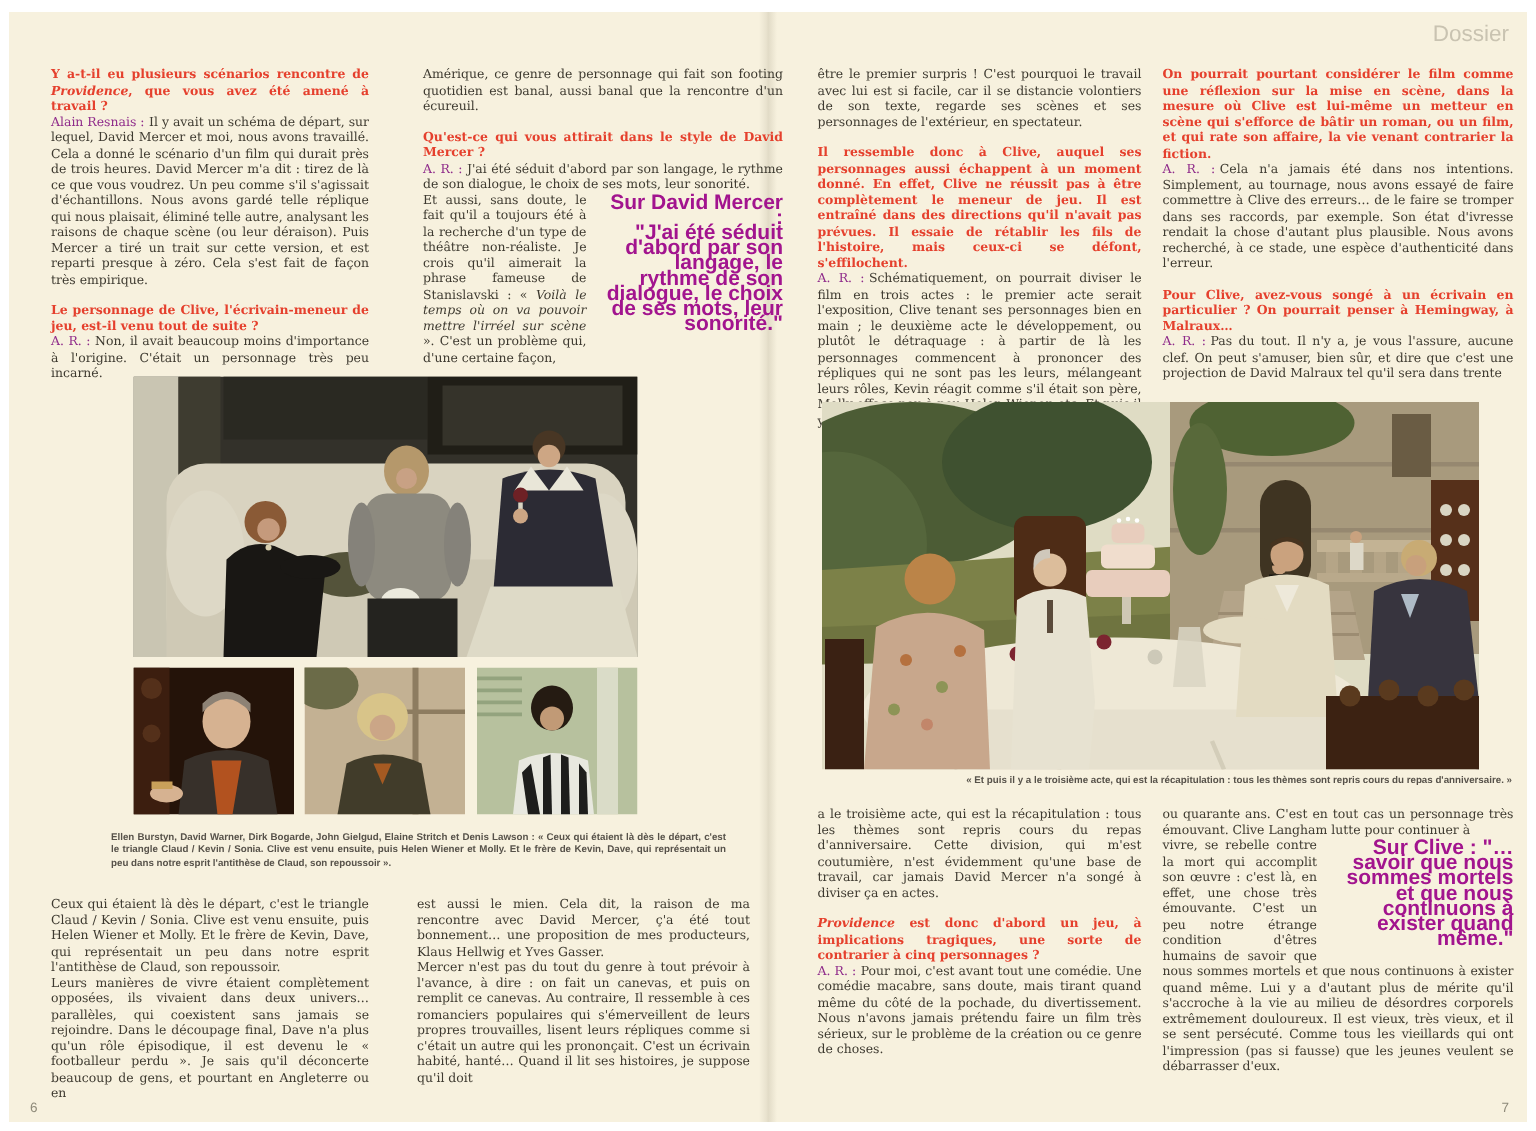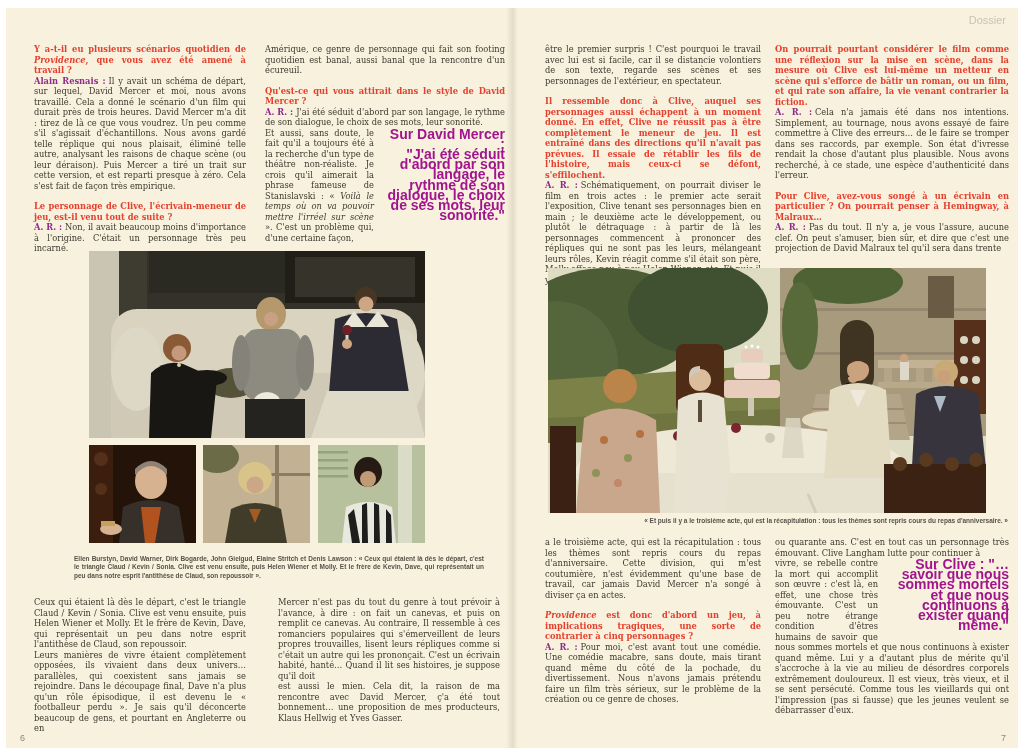--- a/index.html
+++ b/index.html
@@ -3,30 +3,30 @@
 <meta charset="utf-8">
 <style>
   html,body{margin:0;padding:0;}
   body{width:1024px;height:754px;background:#ffffff;position:relative;
        font-family:"DejaVu Serif", serif;}
   .spread{position:absolute;left:6px;top:8px;width:1012px;height:740px;
           background:#f7f1de;overflow:hidden;}
   .gutter{position:absolute;left:500px;top:0;width:12px;height:740px;
           background:linear-gradient(90deg,rgba(0,0,0,0) 0%,rgba(90,80,50,.10) 45%,rgba(90,80,50,.14) 50%,rgba(0,0,0,0) 100%);}
   .section-label{position:absolute;top:6px;right:12px;font-family:"Liberation Sans",sans-serif;
-          font-size:11px;color:#c9c3b1;}
+          font-size:15px;color:#c9c3b1;}
   .pagenum{position:absolute;bottom:5px;font-family:"Liberation Sans",sans-serif;
           font-size:9px;color:#8e8a79;}
   .pagenum.l{left:14px;} .pagenum.r{right:12px;}
   .col{position:absolute;text-align:justify;font-size:8.3px;line-height:10.5px;
        color:#3e3a30;}
   .col p{margin:0;}
   .col p.gap{margin-top:10px;}
   .q{color:#e5402d;font-weight:bold;}
-  .lead{color:#8f2b8a;font-weight:bold;margin-right:3px;}
+  .lead{color:#8f2b8a;font-weight:normal;margin-right:3px;}
   .pull{float:right;width:122px;margin:1px 0 3px 9px;text-align:right;
         font-family:"Liberation Sans",sans-serif;font-weight:bold;
         font-size:14px;line-height:10.2px;color:#a2148e;}
   .pull .ph{display:block;}
   .pull b{font-weight:bold;}
   .caption{position:absolute;font-family:"Liberation Sans",sans-serif;font-size:6.5px;
         line-height:8.3px;color:#57524a;font-weight:bold;text-align:justify;}
   .caption.cr{text-align:right;}
   .photo{position:absolute;}
   .photo svg{display:block;}
@@ -34,27 +34,27 @@
 </head>
 <body>
 
 <div class="spread">
   <div class="gutter"></div>
   <div class="section-label">Dossier</div>
   <div class="pagenum l">6</div>
   <div class="pagenum r">7</div>
 
   <div class="col" style="left:28px;top:36px;width:212px;">
-    <p class="q"><span>Y a-t-il eu plusieurs scénarios quotidien de </span><i>Providence</i><span>, que vous avez été amené à travail ?</span></p>
+    <p class="q"><span>Y a-t-il eu plusieurs scénarios rencontre de </span><i>Providence</i><span>, que vous avez été amené à travail ?</span></p>
     <p><span class="lead">Alain Resnais :</span><span>Il y avait un schéma de départ, sur lequel, David Mercer et moi, nous avons travaillé. Cela a donné le scénario d'un film qui durait près de trois heures. David Mercer m'a dit : tirez de là ce que vous voudrez. Un peu comme s'il s'agissait d'échantillons. Nous avons gardé telle réplique qui nous plaisait, éliminé telle autre, analysant les raisons de chaque scène (ou leur déraison). Puis Mercer a tiré un trait sur cette version, et est reparti presque à zéro. Cela s'est fait de façon très empirique.</span></p>
     <p class="q gap">Le personnage de Clive, l'écrivain-meneur de jeu, est-il venu tout de suite ?</p>
     <p><span class="lead">A. R. :</span><span>Non, il avait beaucoup moins d'importance à l'origine. C'était un personnage très peu incarné.</span></p>
   </div>
 
-  <div class="col" style="left:259px;top:36px;width:240px;">
+  <div class="col" style="left:276px;top:36px;width:240px;">
     <p>Amérique, ce genre de personnage qui fait son footing quotidien est banal, aussi banal que la rencontre d'un écureuil.</p>
     <p class="q gap">Qu'est-ce qui vous attirait dans le style de David Mercer ?</p>
     <p><span class="lead">A. R. :</span><span>J'ai été séduit d'abord par son langage, le rythme de son dialogue, le choix de ses mots, leur sonorité.</span></p>
     <p>
       <span class="pull"><b class="ph">Sur David Mercer :</b><span>"J'ai été séduit d'abord par son langage, le rythme de son dialogue, le choix de ses mots, leur sonorité."</span></span>
       <span>Et aussi, sans doute, le fait qu'il a toujours été à la recherche d'un type de théâtre non-réaliste. Je crois qu'il aimerait la phrase fameuse de Stanislavski : « </span><i>Voilà le temps où on va pouvoir mettre l'irréel sur scène</i><span> ». C'est un problème qui, d'une certaine façon,</span>
     </p>
   </div>
 
   <div class="photo" style="left:83px;top:243px;width:336px;height:187px;">
@@ -137,22 +137,22 @@
     </svg>
   </div>
 
   <div class="caption" style="left:68px;top:547px;width:410px;">Ellen Burstyn, David Warner, Dirk Bogarde, John Gielgud, Elaine Stritch et Denis Lawson : « Ceux qui étaient là dès le départ, c'est le triangle Claud / Kevin / Sonia. Clive est venu ensuite, puis Helen Wiener et Molly. Et le frère de Kevin, Dave, qui représentait un peu dans notre esprit l'antithèse de Claud, son repoussoir ».</div>
 
   <div class="col" style="left:28px;top:589px;width:212px;">
     <p>Ceux qui étaient là dès le départ, c'est le triangle Claud / Kevin / Sonia. Clive est venu ensuite, puis Helen Wiener et Molly. Et le frère de Kevin, Dave, qui représentait un peu dans notre esprit l'antithèse de Claud, son repoussoir.</p>
     <p>Leurs manières de vivre étaient complètement opposées, ils vivaient dans deux univers… parallèles, qui coexistent sans jamais se rejoindre. Dans le découpage final, Dave n'a plus qu'un rôle épisodique, il est devenu le « footballeur perdu ». Je sais qu'il déconcerte beaucoup de gens, et pourtant en Angleterre ou en</p>
   </div>
   <div class="col" style="left:272px;top:589px;width:222px;">
+    <p>est aussi le mien. Cela dit, la raison de ma rencontre avec David Mercer, ç'a été tout bonnement… une proposition de mes producteurs, Klaus Hellwig et Yves Gasser.</p>
     <p>Mercer n'est pas du tout du genre à tout prévoir à l'avance, à dire : on fait un canevas, et puis on remplit ce canevas. Au contraire, Il ressemble à ces romanciers populaires qui s'émerveillent de leurs propres trouvailles, lisent leurs répliques comme si c'était un autre qui les prononçait. C'est un écrivain habité, hanté… Quand il lit ses histoires, je suppose qu'il doit</p>
-    <p>est aussi le mien. Cela dit, la raison de ma rencontre avec David Mercer, ç'a été tout bonnement… une proposition de mes producteurs, Klaus Hellwig et Yves Gasser.</p>
   </div>
 
   <div class="col" style="left:539px;top:36px;width:216px;">
     <p>être le premier surpris ! C'est pourquoi le travail avec lui est si facile, car il se distancie volontiers de son texte, regarde ses scènes et ses personnages de l'extérieur, en spectateur.</p>
     <p class="q gap">Il ressemble donc à Clive, auquel ses personnages aussi échappent à un moment donné. En effet, Clive ne réussit pas à être complètement le meneur de jeu. Il est entraîné dans des directions qu'il n'avait pas prévues. Il essaie de rétablir les fils de l'histoire, mais ceux-ci se défont, s'effilochent.</p>
     <p><span class="lead">A. R. :</span><span>Schématiquement, on pourrait diviser le film en trois actes : le premier acte serait l'exposition, Clive tenant ses personnages bien en main ; le deuxième acte le développement, ou plutôt le détraquage : à partir de là les personnages commencent à prononcer des répliques qui ne sont pas les leurs, mélangeant leurs rôles, Kevin réagit comme s'il était son père, Molly efface peu à peu Helen Wiener, etc. Et puis il y</span></p>
   </div>
 
   <div class="col" style="left:769px;top:36px;width:234px;">
     <p class="q">On pourrait pourtant considérer le film comme une réflexion sur la mise en scène, dans la mesure où Clive est lui-même un metteur en scène qui s'efforce de bâtir un roman, ou un film, et qui rate son affaire, la vie venant contrarier la fiction.</p>

